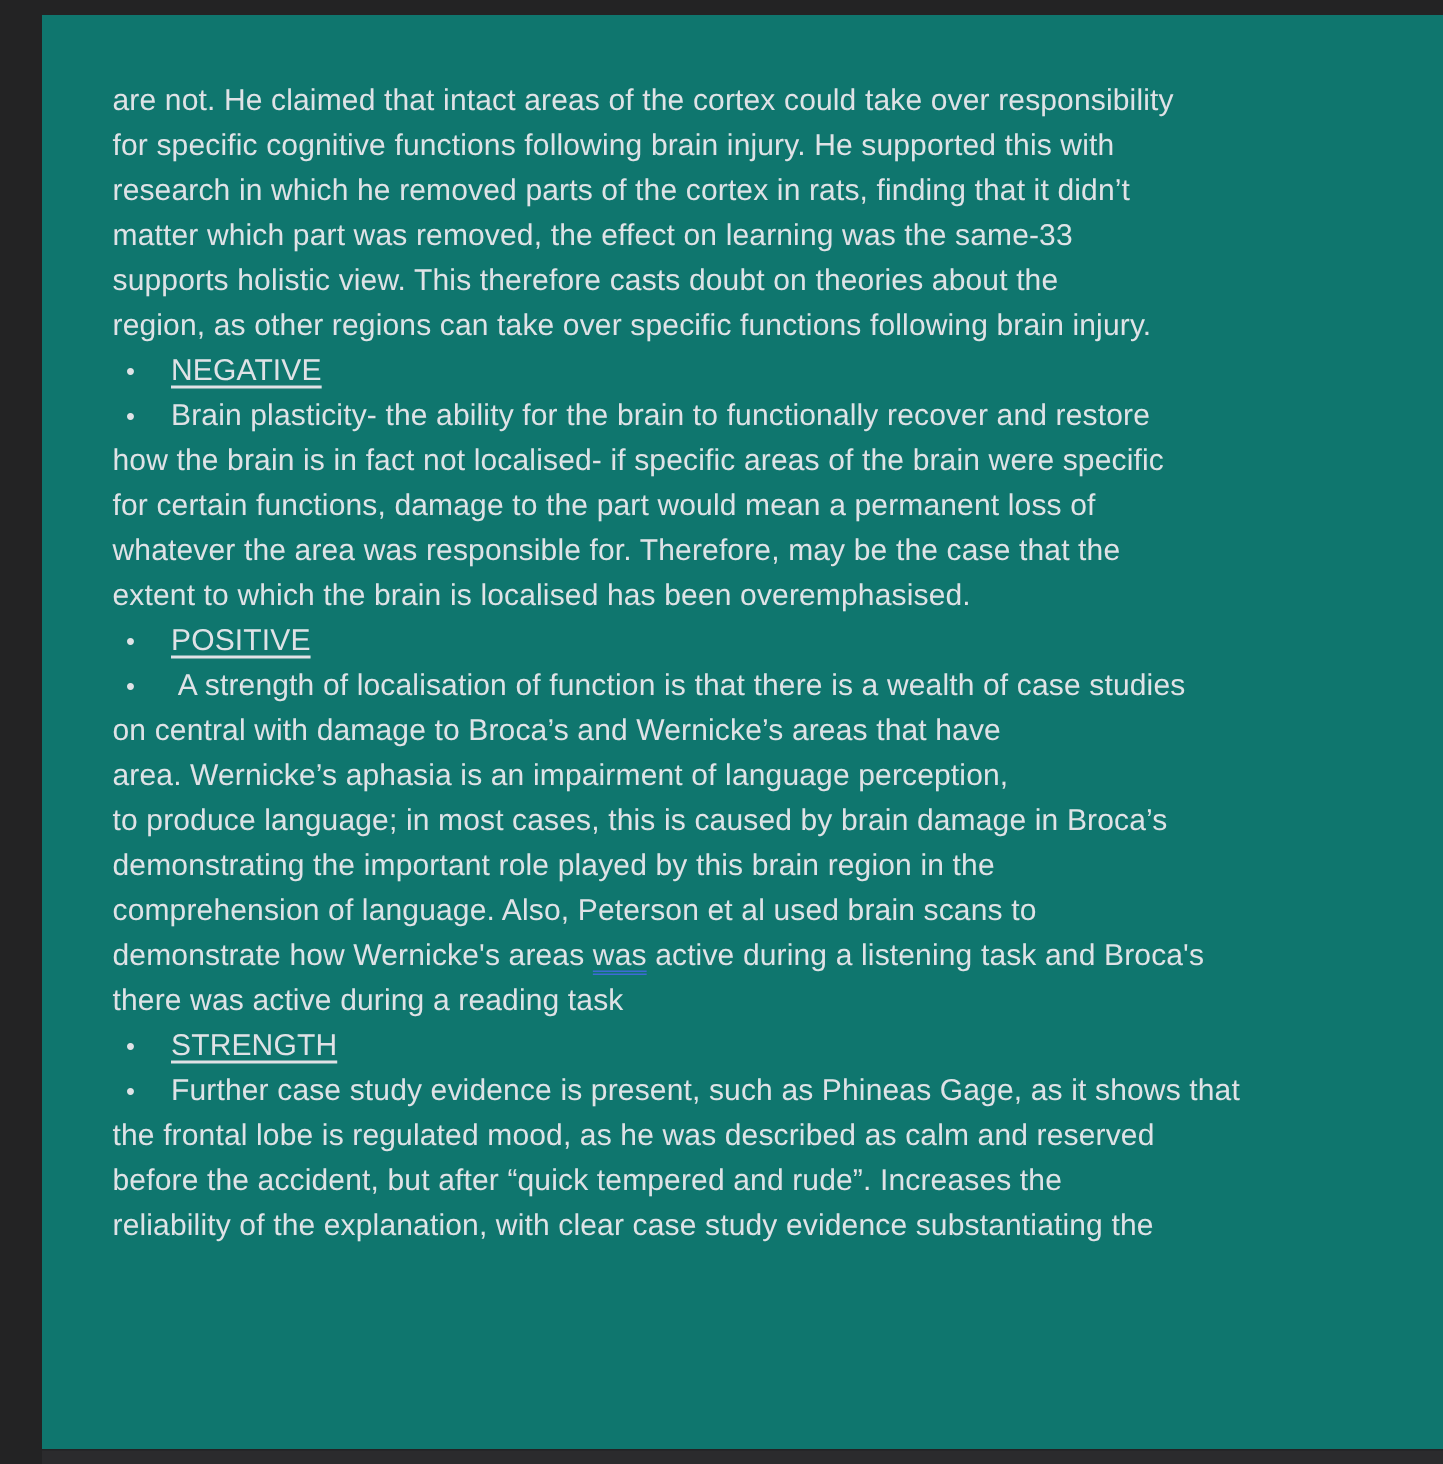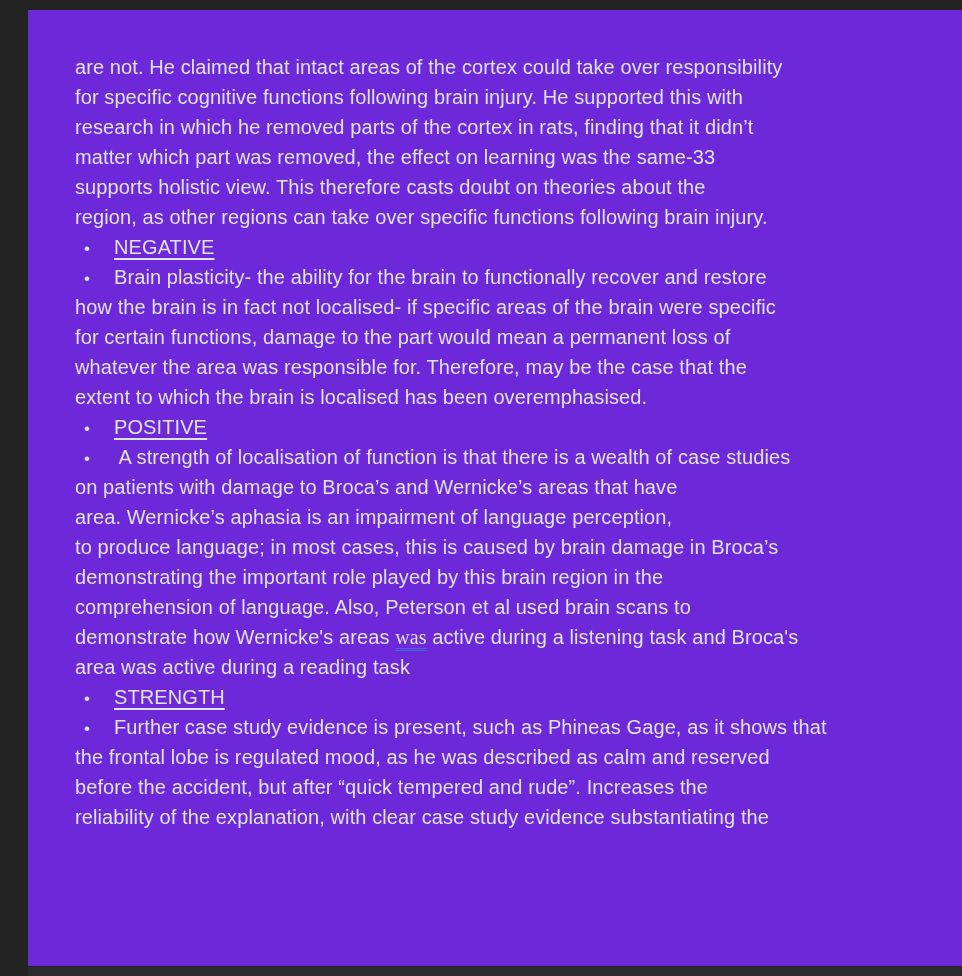--- a/index.html
+++ b/index.html
@@ -10,21 +10,21 @@
     background: #232324;
     overflow: hidden;
     font-family: "Liberation Sans", sans-serif;
   }
   .page {
     position: absolute;
     left: 28px;
     top: 10px;
     width: 934px;
     height: 956px;
-    background: #6d28d9;
+    background: #0f766e;
   }
   .content {
     position: absolute;
     left: 47px;
     top: 42px;
     width: 860px;
   }
   .line {
     height: 30px;
     line-height: 30px;
@@ -45,21 +45,20 @@
     text-decoration-thickness: 1.5px;
     text-underline-offset: 4px;
     text-align: center;
   }
   .grammar {
     text-decoration: underline;
     text-decoration-style: double;
     text-decoration-color: #3e6bd5;
     text-decoration-thickness: 1px;
     text-underline-offset: 4px;
-    font-family: Liberation Serif, serif;
   }
   .bottom-strip {
     position: absolute;
     left: 28px;
     right: 0;
     bottom: 0;
     height: 9px;
     background: #2b2b2d;
   }
 </style>
@@ -75,27 +74,27 @@
       <div class="line"><span class="plain">supports holistic view. This therefore casts doubt on theories about the</span></div>
       <div class="line"><span class="plain">region, as other regions can take over specific functions following brain injury.</span></div>
       <div class="line"><span class="bullet">•</span><span class="heading">NEGATIVE</span></div>
       <div class="line"><span class="bullet">•</span><span class="plain">Brain plasticity- the ability for the brain to functionally recover and restore</span></div>
       <div class="line"><span class="plain">how the brain is in fact not localised- if specific areas of the brain were specific</span></div>
       <div class="line"><span class="plain">for certain functions, damage to the part would mean a permanent loss of</span></div>
       <div class="line"><span class="plain">whatever the area was responsible for. Therefore, may be the case that the</span></div>
       <div class="line"><span class="plain">extent to which the brain is localised has been overemphasised.</span></div>
       <div class="line"><span class="bullet">•</span><span class="heading">POSITIVE</span></div>
       <div class="line"><span class="bullet">•</span><span class="plain"> A strength of localisation of function is that there is a wealth of case studies</span></div>
-      <div class="line"><span class="plain">on patients with damage to Broca’s and Wernicke’s areas that have</span></div>
+      <div class="line"><span class="plain">on central with damage to Broca’s and Wernicke’s areas that have</span></div>
       <div class="line"><span class="plain">area. Wernicke’s aphasia is an impairment of language perception,</span></div>
       <div class="line"><span class="plain">to produce language; in most cases, this is caused by brain damage in Broca’s</span></div>
       <div class="line"><span class="plain">demonstrating the important role played by this brain region in the</span></div>
       <div class="line"><span class="plain">comprehension of language. Also, Peterson et al used brain scans to</span></div>
       <div class="line"><span class="plain">demonstrate how Wernicke's areas </span><span class="grammar">was</span><span class="plain"> active during a listening task and Broca's</span></div>
-      <div class="line"><span class="plain">area was active during a reading task</span></div>
+      <div class="line"><span class="plain">there was active during a reading task</span></div>
       <div class="line"><span class="bullet">•</span><span class="heading">STRENGTH</span></div>
       <div class="line"><span class="bullet">•</span><span class="plain">Further case study evidence is present, such as Phineas Gage, as it shows that</span></div>
       <div class="line"><span class="plain">the frontal lobe is regulated mood, as he was described as calm and reserved</span></div>
       <div class="line"><span class="plain">before the accident, but after “quick tempered and rude”. Increases the</span></div>
       <div class="line"><span class="plain">reliability of the explanation, with clear case study evidence substantiating the</span></div>
     </div>
 </div>
 <div class="bottom-strip"></div>
 
 </body></html>

